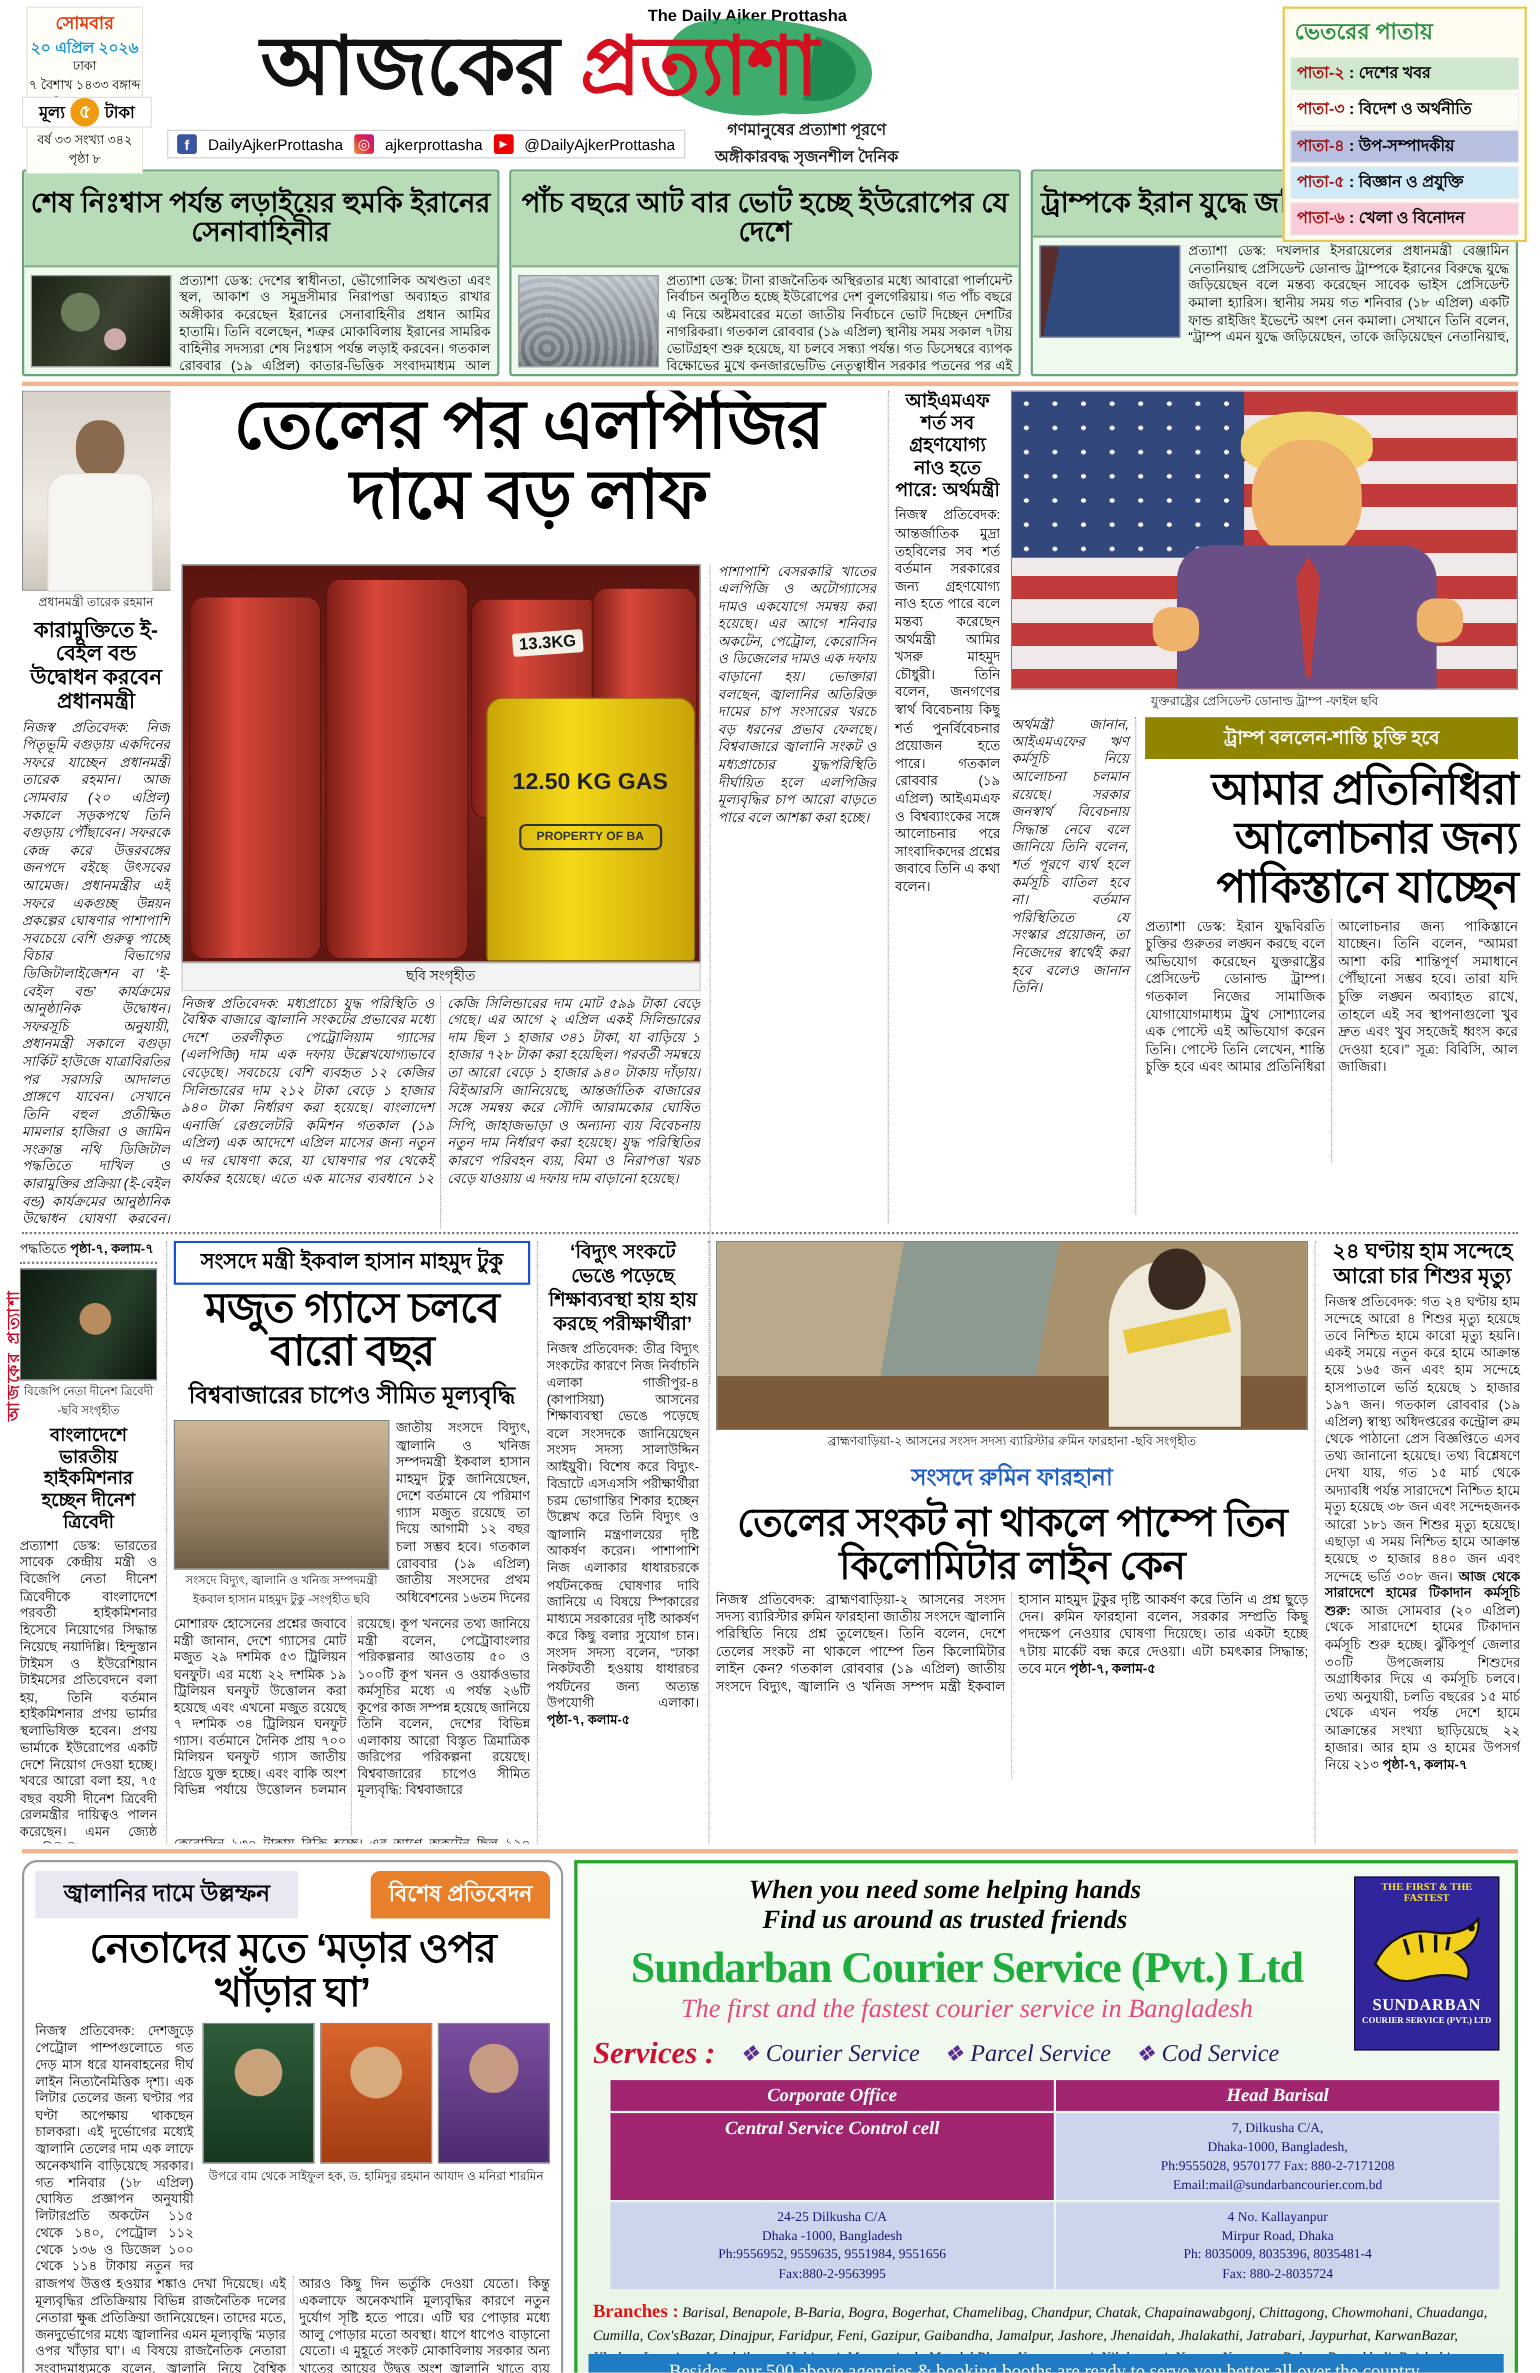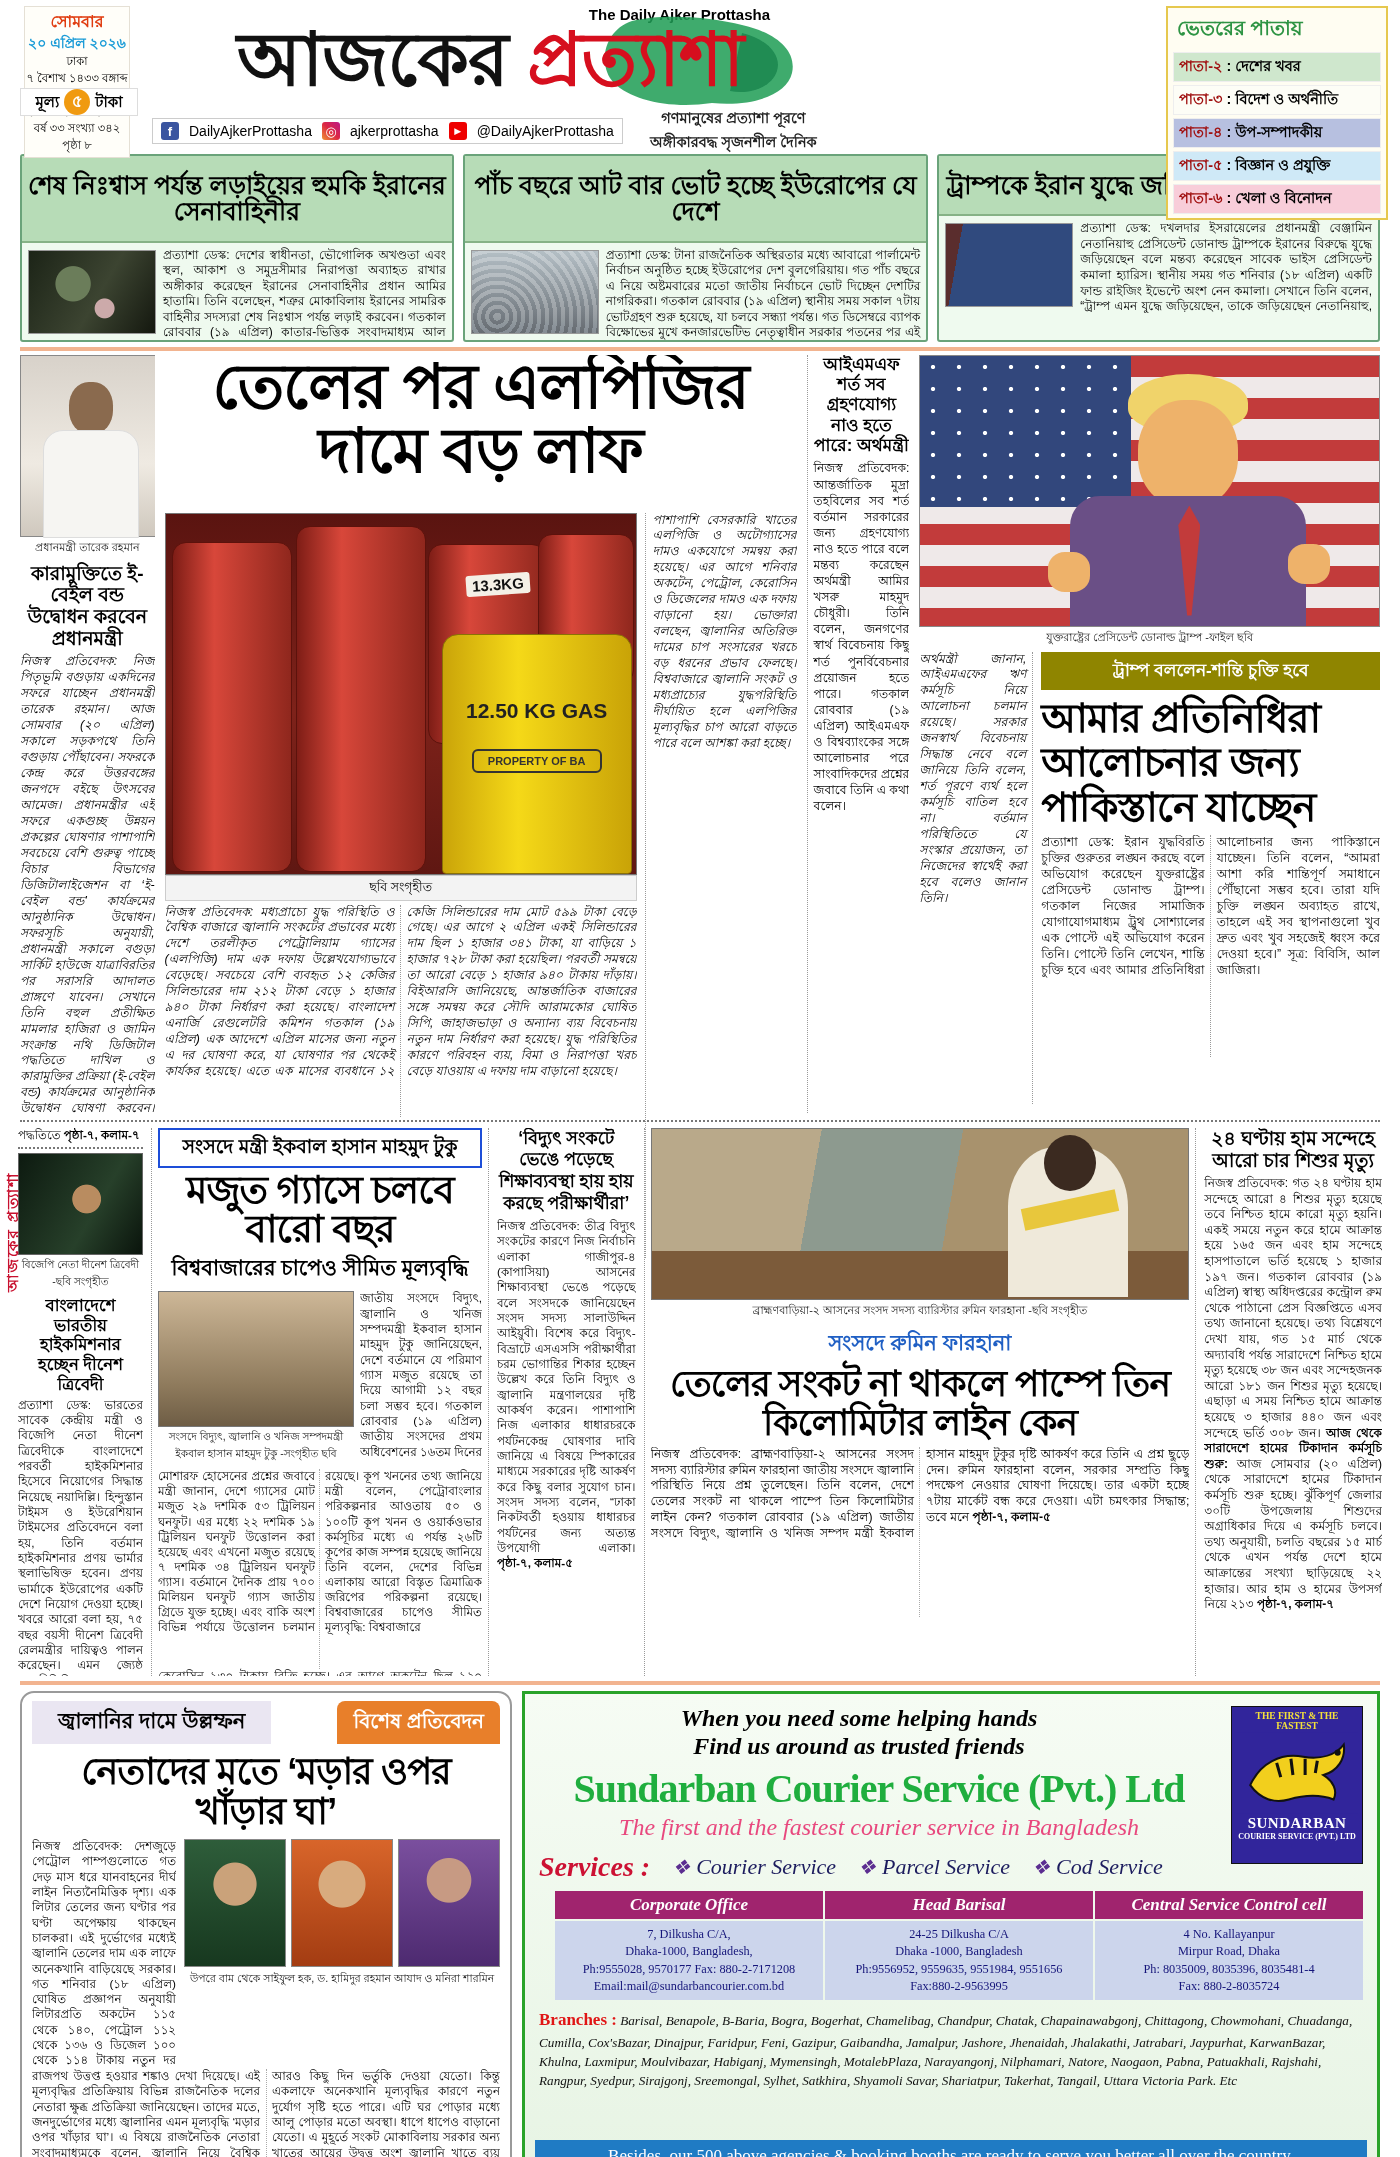--- a/index.html
+++ b/index.html
@@ -81,21 +81,21 @@
   .t-hair { position:absolute; left:208px; top:18px; width:120px; height:58px; border-radius:50% 50% 40% 40%; background:#f0d36a; }
   .t-face { position:absolute; left:218px; top:44px; width:100px; height:108px; border-radius:46%; background:#eeb26a; }
   .t-suit { position:absolute; left:150px; top:140px; width:236px; height:132px; border-radius:30px 30px 0 0; background:#6a4f86; }
   .t-tie  { position:absolute; left:258px; top:150px; width:22px; height:110px; background:#c23b3b; clip-path:polygon(50% 0,100% 18%,60% 100%,40% 100%,0 18%); }
   .t-fist { position:absolute; width:42px; height:40px; border-radius:40%; background:#eeb26a; }
   .f1{left:128px; top:196px;} .f2{left:368px; top:188px;}
   .trump-low { display:flex; gap:8px; margin-top:2px;}
   .imf2-col { width:114px; overflow:hidden; height:452px; border-right:1px dotted #999; padding-right:6px;}
   .trump-right { flex:1; }
   .kicker { background:#8f8500; color:#fff; font-weight:bold; font-size:17px; text-align:center; padding:5px 2px; }
-  .t-h1 { font-weight:bold; font-size:40px; line-height:1.12; text-align:left; margin:6px 0 5px; letter-spacing:-1px;}
+  .t-h1 { font-weight:bold; font-size:40px; line-height:1.12; text-align:right; margin:6px 0 5px; letter-spacing:-1px;}
   .t-body { column-count:2; column-gap:12px; column-rule:1px dotted #999; font-size:12.3px; text-align:justify; line-height:1.3; height:222px; overflow:hidden;}
 
   .dotsep { border-top:2px dotted #777; margin:7px 20px 6px; }
 
   
   .mid { display:flex; gap:8px; margin:0 18px; height:548px; }
   .mid > div { overflow:hidden; }
   .triv-col { width:128px; }
   .triv-photo { width:100%; height:102px; background:radial-gradient(circle at 55% 45%, #b98c60 0 16%, transparent 17%), linear-gradient(120deg,#0d1a10,#27402a 60%,#0a140c); border:1px solid #666;}
   .triv-h { font-weight:bold; font-size:16.5px; text-align:center; line-height:1.2; margin:3px 0;}
@@ -147,21 +147,21 @@
   .ad-sub { color:#e8487e; font-style:italic; font-size:24px; text-align:center; width:680px; margin-top:2px;}
   .ad-logo { position:absolute; right:14px; top:12px; width:132px; height:158px; background:#31259b; border:1px solid #111; color:#fff; text-align:center; padding:4px;}
   .ad-logo .lt { color:#f5e13a; font-weight:bold; font-size:9.5px; }
   .tiger { width:100%; height:84px; display:block; }
   .ad-logo .ln { font-weight:bold; font-size:15px; letter-spacing:.5px;}
   .ad-logo .ls { font-size:8px; font-weight:bold; }
   .svc-row { display:flex; align-items:center; gap:22px; margin:10px 0 8px; }
   .svc-label { color:#cc1133; font-weight:bold; font-style:italic; font-size:28px; }
   .svc { font-style:italic; font-size:22px; color:#1c1c5e; }
   .dia { color:#5b2d90; font-size:20px; margin-right:6px;}
-  .offices { display:grid; grid-template-columns:1fr 1fr 1fr; gap:2px; margin-top:2px;padding-left:16px;}
+  .offices { display:grid; grid-template-columns:1fr 1fr; gap:2px; margin-top:2px;padding-left:16px;}
   .off-h { background:#a0246e; color:#fff; font-style:italic; font-weight:bold; font-size:17px; text-align:center; padding:4px;}
   .off-b { background:#ccd5ec; color:#15157a; font-size:12.3px; text-align:center; padding:5px 3px; line-height:1.4;}
   .branches { margin-top:8px; font-size:13.2px; font-style:italic; line-height:1.45; color:#111;}
   .br-label { color:#e01515; font-weight:bold; font-size:17px; font-style:normal;}
   .ad-footer { position:absolute; left:10px; right:10px; bottom:8px; background:#1f7bc4; color:#fff; font-size:17px; text-align:center; padding:6px 4px;}
   b.inb { font-weight:bold; }
 </style>
 </head>
 <body>
 

